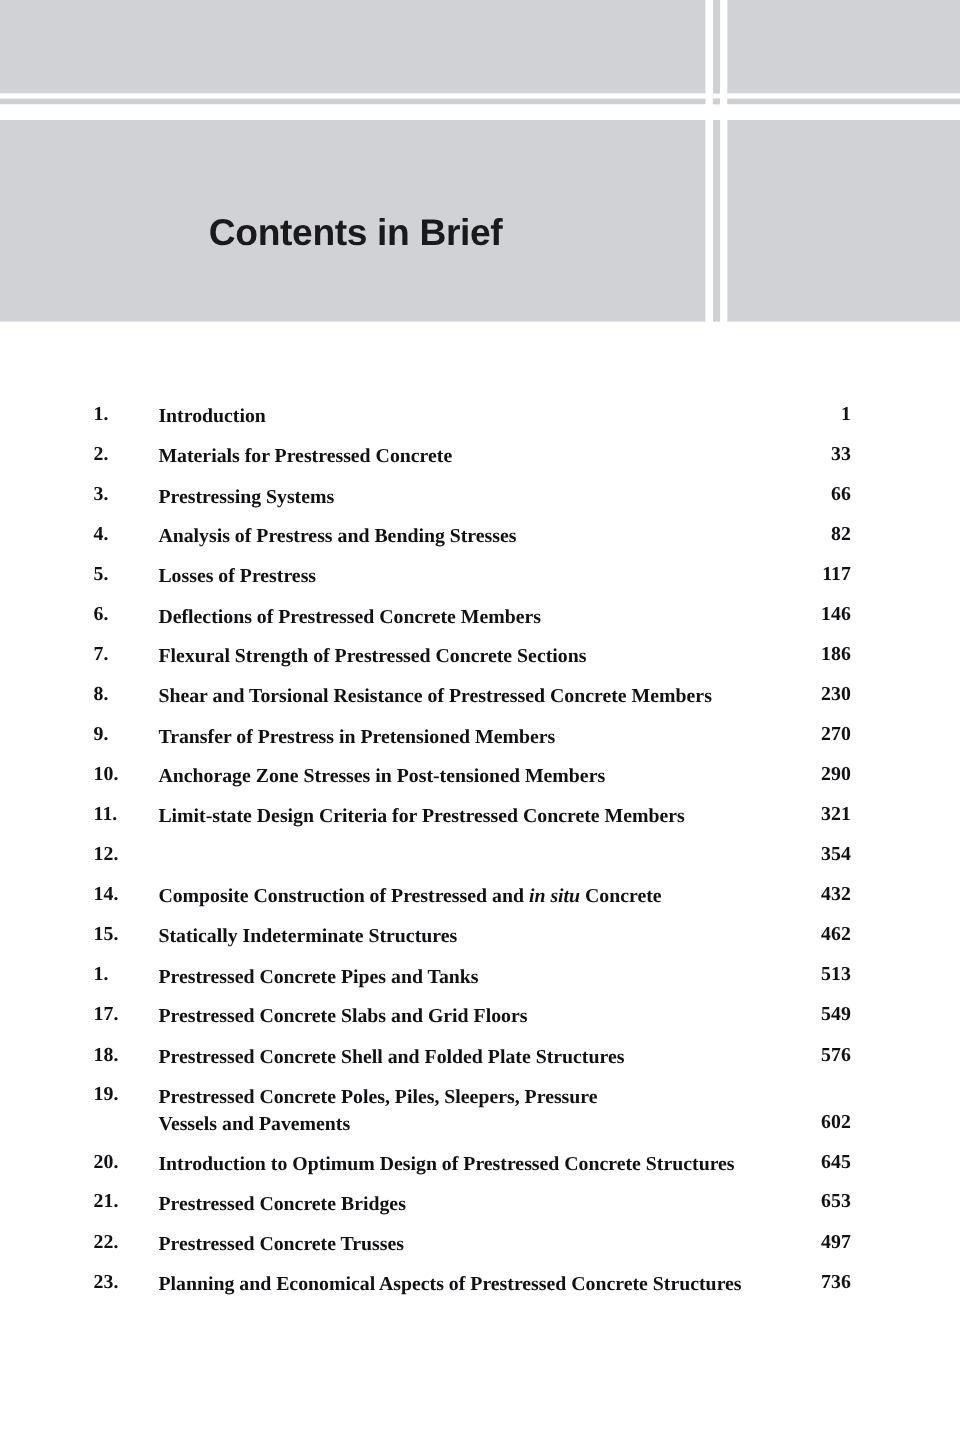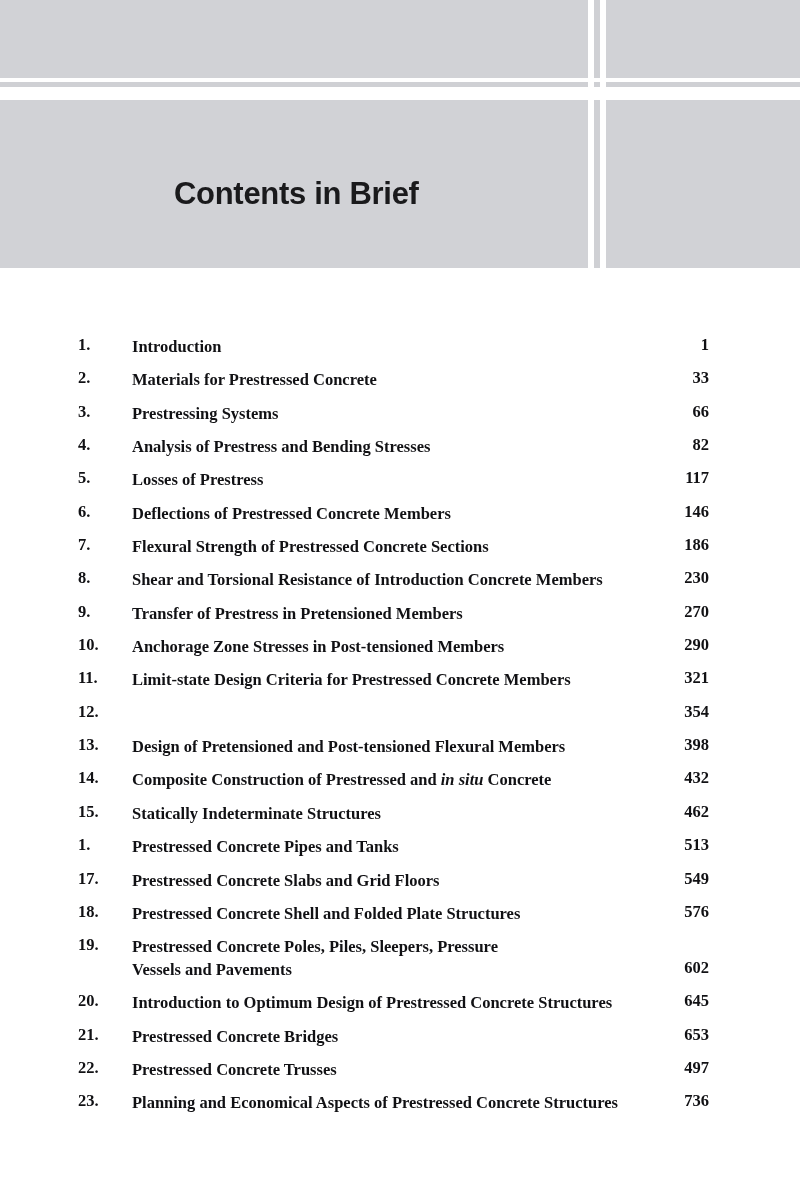--- a/index.html
+++ b/index.html
@@ -171,46 +171,41 @@
       <span class="toc-label">Deflections of Prestressed Concrete Members</span>
       <span class="toc-page">146</span>
     </div>
     <div class="toc-row">
       <span class="toc-num">7.</span>
       <span class="toc-label">Flexural Strength of Prestressed Concrete Sections</span>
       <span class="toc-page">186</span>
     </div>
     <div class="toc-row">
       <span class="toc-num">8.</span>
-      <span class="toc-label">Shear and Torsional Resistance of Introduction Concrete Members</span>
+      <span class="toc-label">Shear and Torsional Resistance of Prestressed Concrete Members</span>
       <span class="toc-page">230</span>
     </div>
     <div class="toc-row">
       <span class="toc-num">9.</span>
       <span class="toc-label">Transfer of Prestress in Pretensioned Members</span>
       <span class="toc-page">270</span>
     </div>
     <div class="toc-row">
       <span class="toc-num">10.</span>
       <span class="toc-label">Anchorage Zone Stresses in Post-tensioned Members</span>
       <span class="toc-page">290</span>
     </div>
     <div class="toc-row">
       <span class="toc-num">11.</span>
       <span class="toc-label">Limit-state Design Criteria for Prestressed Concrete Members</span>
       <span class="toc-page">321</span>
     </div>
     <div class="toc-row">
       <span class="toc-num">12.</span>
       <span class="toc-page">354</span>
-    </div>
-    <div class="toc-row">
-      <span class="toc-num">13.</span>
-      <span class="toc-label">Design of Pretensioned and Post-tensioned Flexural Members</span>
-      <span class="toc-page">398</span>
     </div>
     <div class="toc-row">
       <span class="toc-num">14.</span>
       <span class="toc-label">Composite Construction of Prestressed and <i>in situ</i> Concrete</span>
       <span class="toc-page">432</span>
     </div>
     <div class="toc-row">
       <span class="toc-num">15.</span>
       <span class="toc-label">Statically Indeterminate Structures</span>
       <span class="toc-page">462</span>

